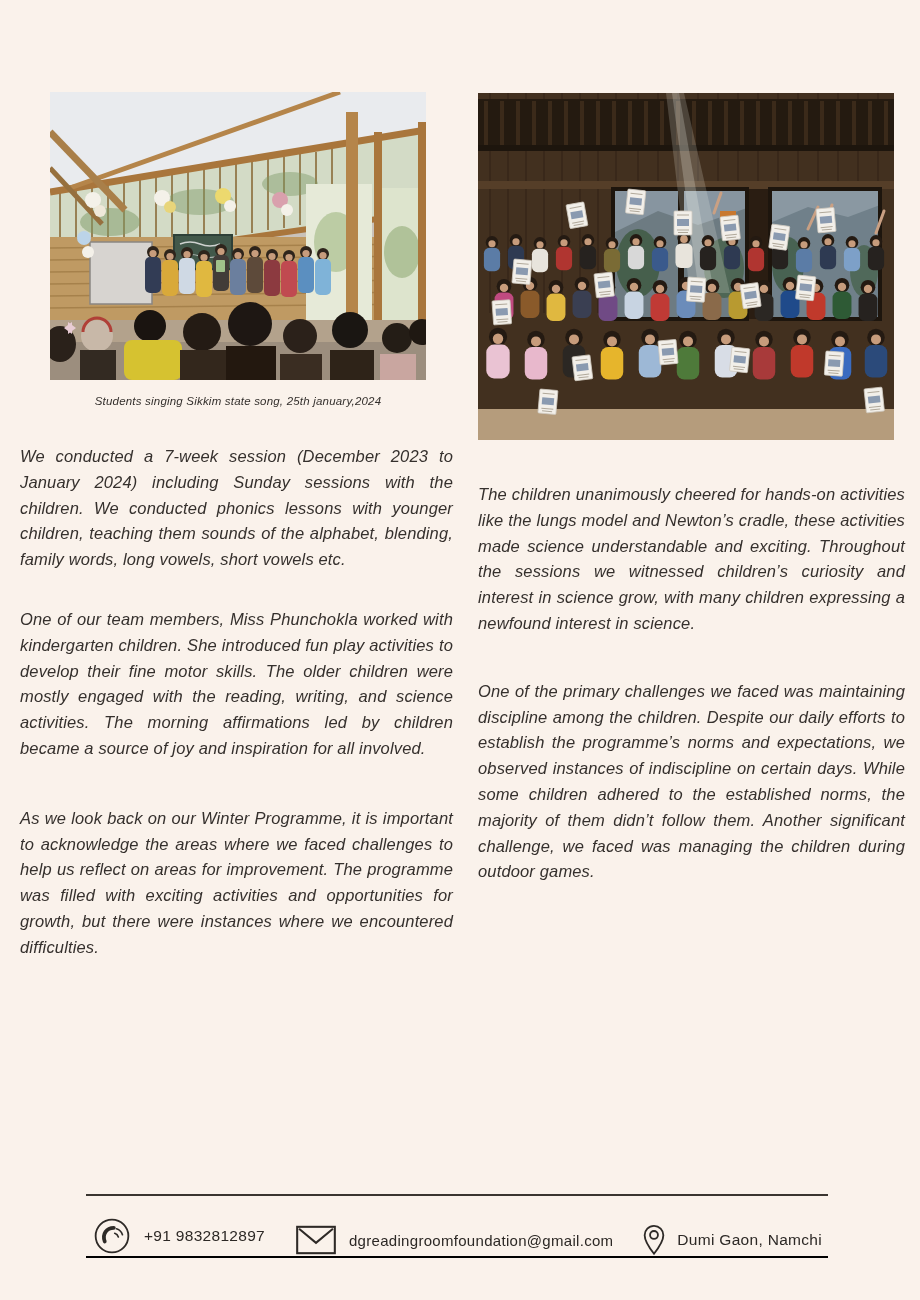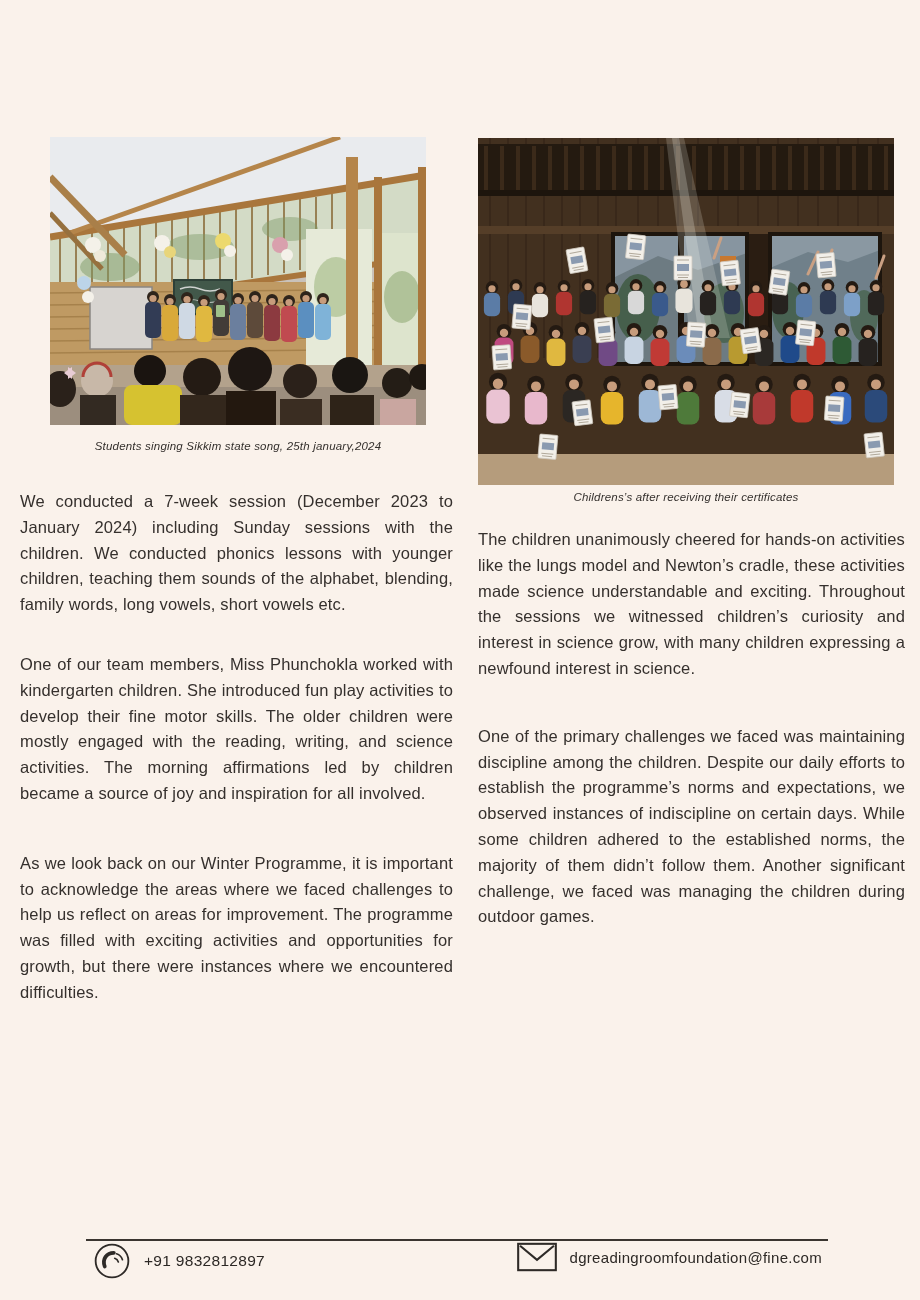--- a/index.html
+++ b/index.html
@@ -4,51 +4,51 @@
 <style>
   html,body{margin:0;padding:0;}
   body{
     width:920px;height:1300px;
     background:#faf2eb;
     font-family:"Liberation Sans", sans-serif;
     color:#2f2b29;
     position:relative;
     overflow:hidden;
   }
-  .page{position:absolute;inset:0;margin-top:45px;}
+  .page{position:absolute;inset:0;}
   .photo{position:absolute;overflow:hidden;background:#555;}
   .photo svg{display:block;width:100%;height:100%;}
   #photo-left{left:50px;top:92px;width:376px;height:288px;}
   #photo-right{left:478px;top:93px;width:416px;height:347px;}
   .caption{
     position:absolute;text-align:center;
     font-style:italic;font-size:11.5px;letter-spacing:.2px;
     color:#34302d;
   }
   #caption-left{left:50px;top:395px;width:376px;}
   #caption-right{left:478px;top:446px;width:416px;}
-  .col{position:absolute;}
+  .col{position:absolute;font-style:italic;}
   #col-left{left:20px;top:444px;width:433px;}
   #col-right{left:478px;top:482px;width:427px;}
   .col p{
     margin:0;
     font-size:16.5px;line-height:25.8px;letter-spacing:.15px;
     text-align:justify;
     color:#35302d;
   }
   #col-left p.gap-a{margin-bottom:34px;}
   #col-left p.gap-b{margin-bottom:44px;}
   #col-left p.gap-c{margin-bottom:28px;}
   #col-right p.gap-a{margin-bottom:26px;}
   #col-right p.gap-b{margin-bottom:42px;}
   .footer{
     position:absolute;left:86px;top:1194px;width:742px;height:64px;
     border-top:2px solid #3a3530;
-    border-bottom:2px solid #15803d;
-    display:flex;align-items:flex-start;justify-content:space-between;
+    border-bottom:2px solid #000000;
+    display:flex;align-items:flex-end;justify-content:space-between;
     padding:0 6px;box-sizing:border-box;
   }
   .contact{display:flex;align-items:center;gap:12px;}
   .contact .txt{font-size:15.5px;letter-spacing:.3px;color:#2c2825;white-space:nowrap;}
   .contact.email .txt{font-size:15px;}
   .icon{display:flex;align-items:center;justify-content:center;}
 </style>
 </head>
 <body>
 
@@ -344,21 +344,20 @@
       <use href="#c" transform="translate(320,182) rotate(6)"></use>
       <use href="#c" transform="translate(14,208) rotate(-4)"></use>
       <use href="#c" transform="translate(180,248) rotate(-5)"></use>
       <use href="#c" transform="translate(254,254) rotate(6)"></use>
       <use href="#c" transform="translate(94,264) rotate(-7)"></use>
       <use href="#c" transform="translate(348,258) rotate(4)"></use>
       <use href="#c" transform="translate(386,296) rotate(-6)"></use>
       <use href="#c" transform="translate(62,296) rotate(5)"></use>
     </svg>
   </div>
-  <div class="caption" id="caption-right">Childrens’s  after receiving their certificates</div>
 
   <div class="col" id="col-left">
     <p class="gap-a">We conducted a 7-week session (December 2023 to January 2024) including Sunday sessions with the children. We conducted phonics lessons with younger children, teaching them sounds of the alphabet, blending, family words, long vowels, short vowels etc.</p>
     <p class="gap-b">One of our team members, Miss Phunchokla worked with kindergarten children. She introduced fun play activities to develop their fine motor skills. The older children were mostly engaged with the reading, writing, and science activities. The morning affirmations led by children became a source of joy and inspiration for all involved.</p>
     <p class="gap-c">As we look back on our Winter Programme, it is important to acknowledge the areas where we faced challenges to help us reflect on areas for improvement. The programme was filled with exciting activities and opportunities for growth, but there were instances where we encountered difficulties.</p>
   </div>
 
   <div class="col" id="col-right">
     <p class="gap-b">The children unanimously cheered for hands-on activities like the lungs model and Newton’s cradle, these activities made science understandable and exciting. Throughout the sessions we witnessed children’s curiosity and interest in science grow, with many children expressing a newfound interest in science.</p>
     <p>One of the primary challenges we faced was maintaining discipline among the children. Despite our daily efforts to establish the programme’s norms and expectations, we observed instances of indiscipline on certain days. While some children adhered to the established norms, the majority of them didn’t follow them. Another significant challenge, we faced was managing the children during outdoor games.</p>
@@ -376,17 +375,26 @@
       </span>
       <span class="txt">+91 9832812897</span>
     </div>
     <div class="contact email">
       <span class="icon">
         <svg width="42" height="32" viewBox="0 0 44 34">
           <rect x="2" y="3" width="40" height="28" fill="none" stroke="#2e2a27" stroke-width="2.2"></rect>
           <path d="M4,5 L22,20 L40,5" fill="none" stroke="#2e2a27" stroke-width="2.2"></path>
         </svg>
       </span>
-      <span class="txt">dgreadingroomfoundation@fine.com</span>
+      <span class="txt">dgreadingroomfoundation@gmail.com</span>
+    </div>
+    <div class="contact">
+      <span class="icon">
+        <svg width="22" height="32" viewBox="0 0 24 34">
+          <path d="M12,1.5 C6.2,1.5 1.8,6.2 1.8,11.8 C1.8,19 12,32 12,32 C12,32 22.2,19 22.2,11.8 C22.2,6.2 17.8,1.5 12,1.5 Z" fill="none" stroke="#2e2a27" stroke-width="2"></path>
+          <circle cx="12" cy="11.5" r="4.3" fill="none" stroke="#2e2a27" stroke-width="2"></circle>
+        </svg>
+      </span>
+      <span class="txt">Dumi Gaon, Namchi</span>
     </div>
   </div>
 
 </div>
 
 </body></html>

